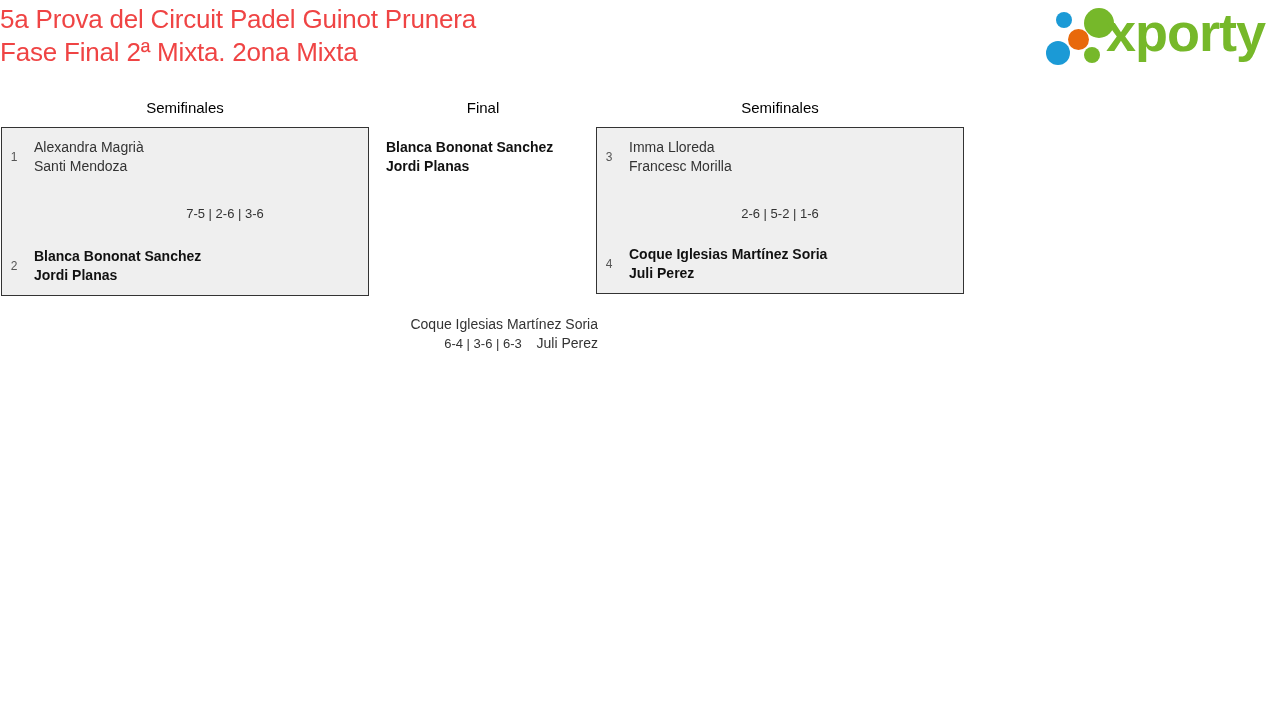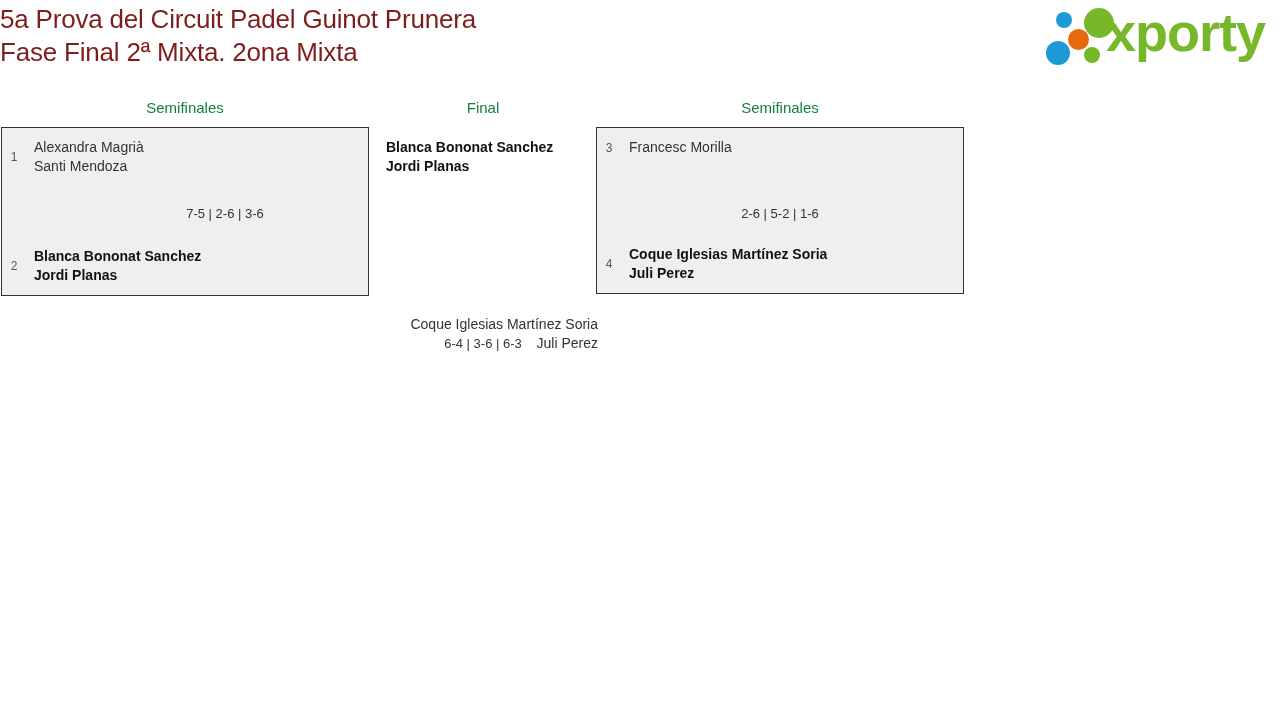--- a/index.html
+++ b/index.html
@@ -20,21 +20,21 @@
     height: 86px;
   }
   .title-block {
     position: absolute;
     left: 0; top: 3px;
     width: 900px;
   }
   .title-line {
     font-size: 26px;
     line-height: 33px;
-    color: #7f1d1d;
+    color: #ef4444;
     font-weight: 400;
     letter-spacing: -0.2px;
     white-space: nowrap;
   }
 
   
   .logo {
     position: absolute;
     right: 6px;
     top: 5px;
@@ -63,21 +63,21 @@
     letter-spacing: -1px;
   }
 
   
   .bracket { position: absolute; top: 86px; left: 0; width: 1280px; }
 
   .col-head {
     position: absolute;
     font-size: 15px;
     line-height: 20px;
-    color: #15803d;
+    color: #000000;
     font-weight: 400;
     text-align: center;
   }
   .head-left  { left: 0px;   top: 12px; width: 370px; }
   .head-final { left: 370px; top: 12px; width: 226px; }
   .head-right { left: 596px; top: 12px; width: 368px; }
 
   
   .match-box {
     position: absolute;
@@ -246,20 +246,21 @@
         <div class="name">Juli Perez</div>
       </div>
 
     </div>
 
     <div class="match-box box-right">
 
       <div class="team-row team-top">
         <div class="seed">3</div>
         <div class="names">
+          <div class="name">Imma Lloreda</div>
           <div class="name">Francesc Morilla</div>
         </div>
       </div>
 
       <div class="score score-right">2-6 | 5-2 | 1-6</div>
 
       <div class="team-row team-bottom winner">
         <div class="seed">4</div>
         <div class="names">
           <div class="name">Coque Iglesias Martínez Soria</div>

